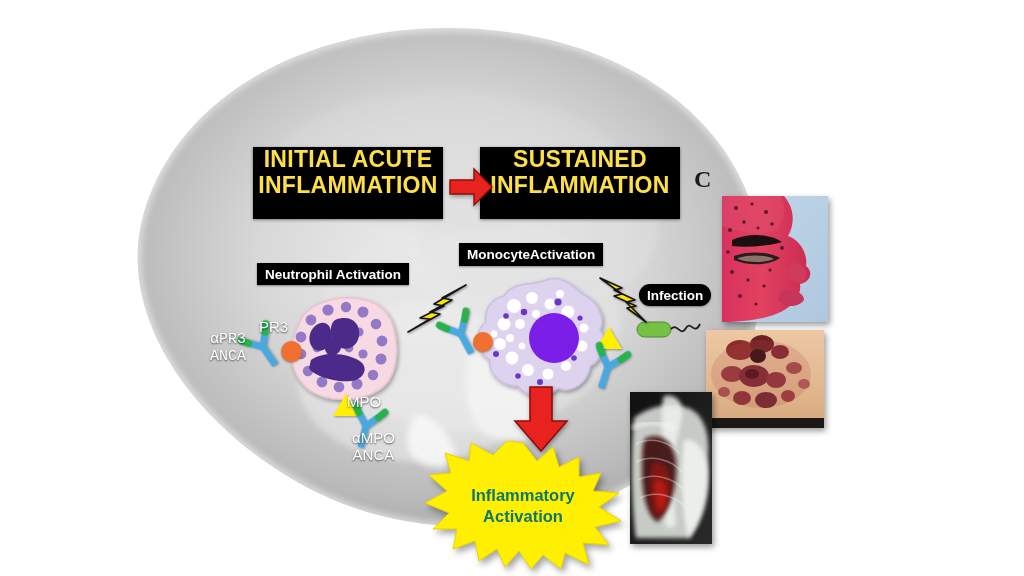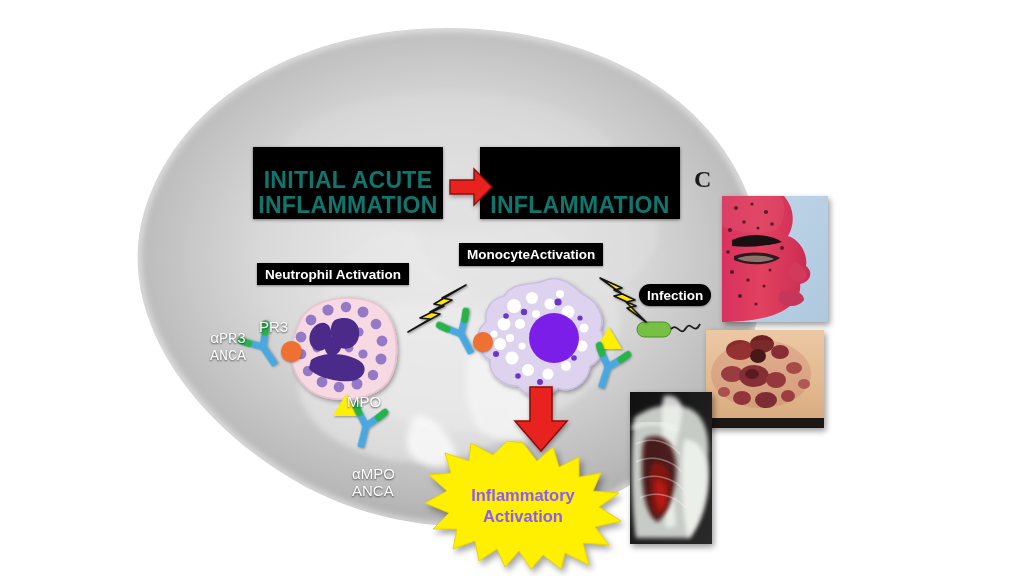--- a/index.html
+++ b/index.html
@@ -5,23 +5,23 @@
   html,body{margin:0;padding:0;background:#fff;}
   body{width:1024px;height:576px;overflow:hidden;
        font-family:"Liberation Sans", sans-serif;}
   #stage{position:relative;width:1024px;height:576px;background:#ffffff;overflow:hidden;}
 
   
   .bg-wrap{position:absolute;left:0;top:0;width:1024px;height:576px;}
   .bg-kidney{position:absolute;left:118px;top:22px;width:660px;height:508px;}
 
   
-  .titlebox{position:absolute;background:#000;color:#0f766e;text-align:center;
+  .titlebox{position:absolute;background:#000;color:#fde047;text-align:center;
             font-weight:bold;letter-spacing:.3px;line-height:1.12;
-            display:flex;align-items:flex-end;justify-content:center;
+            display:flex;align-items:flex-start;justify-content:center;
             box-shadow:0 1px 3px rgba(0,0,0,.45);}
   #title-initial{left:253px;top:147px;width:190px;height:72px;font-size:23px;}
   #title-sustained{left:480px;top:147px;width:200px;height:72px;font-size:23px;}
 
   
   .chip{position:absolute;background:#000;color:#fff;font-weight:bold;
         font-size:13.5px;display:flex;align-items:center;justify-content:center;
         padding:0 8px;box-shadow:0 1px 2px rgba(0,0,0,.4);white-space:nowrap;}
   #chip-neutrophil{left:257px;top:263px;height:22px;}
   #chip-monocyte{left:459px;top:243px;height:23px;}
@@ -61,37 +61,37 @@
   .bolt{position:absolute;filter:drop-shadow(1px 1px 1px rgba(0,0,0,.4));}
   #bolt-left{left:406px;top:282px;width:62px;height:52px;}
   #bolt-right{left:596px;top:276px;width:54px;height:48px;}
 
   
   .lbl{position:absolute;color:#ffffff;font-size:15px;font-weight:normal;
        text-shadow:0 1px 2px rgba(0,0,0,.65);line-height:1.12;white-space:nowrap;}
   #lbl-apr3{left:210px;top:332px;text-align:left;font-family:Liberation Mono, monospace;}
   #lbl-pr3{left:259px;top:319px;}
   #lbl-mpo{left:299px;top:394px;padding-left:48px;}
-  #lbl-ampo{left:352px;top:430px;margin-top:36px;}
+  #lbl-ampo{left:352px;top:430px;text-align:center;}
 
   
   #bacterium{position:absolute;left:636px;top:318px;width:66px;height:26px;}
 
   
   .photo{position:absolute;overflow:hidden;box-shadow:2px 3px 6px rgba(0,0,0,.4);}
   #photo-face{left:722px;top:196px;width:106px;height:126px;}
   #photo-skin{left:706px;top:330px;width:118px;height:98px;}
   #photo-xray{left:630px;top:392px;width:82px;height:152px;}
 
   
   #cytokines{position:absolute;left:423px;top:441px;width:200px;height:130px;
              filter:drop-shadow(3px 4px 3px rgba(0,0,0,.35));}
   #cytokine-text{position:absolute;left:423px;top:441px;width:200px;height:130px;
                  display:flex;flex-direction:column;align-items:center;
-                 justify-content:center;color:#8b5cf6;font-weight:bold;font-size:16.5px;
+                 justify-content:center;color:#0f766e;font-weight:bold;font-size:16.5px;
                  line-height:1.28;pointer-events:none;}
 
   
   #panel-c{position:absolute;left:694px;top:166px;color:#1b1b1b;font-size:24px;
            font-weight:bold;font-family:"Liberation Serif",serif;}
 </style>
 </head>
 <body>
 
 <div id="stage">
@@ -159,20 +159,21 @@
 
   <div class="titlebox" id="title-initial">
     <div>
       <div>INITIAL ACUTE</div>
       <div>INFLAMMATION</div>
     </div>
   </div>
 
   <div class="titlebox" id="title-sustained">
     <div>
+      <div>SUSTAINED</div>
       <div>INFLAMMATION</div>
     </div>
   </div>
 
   <svg class="arrow-red" id="arrow-right" viewBox="0 0 46 40">
     <path d="M2 13 H26 V2 L44 20 L26 38 V27 H2 Z" fill="#e8231f" stroke="#8d0f0c" stroke-width="1.4"></path>
   </svg>
 
   <div class="chip" id="chip-neutrophil">Neutrophil Activation</div>
   <div class="chip" id="chip-monocyte">MonocyteActivation</div>

